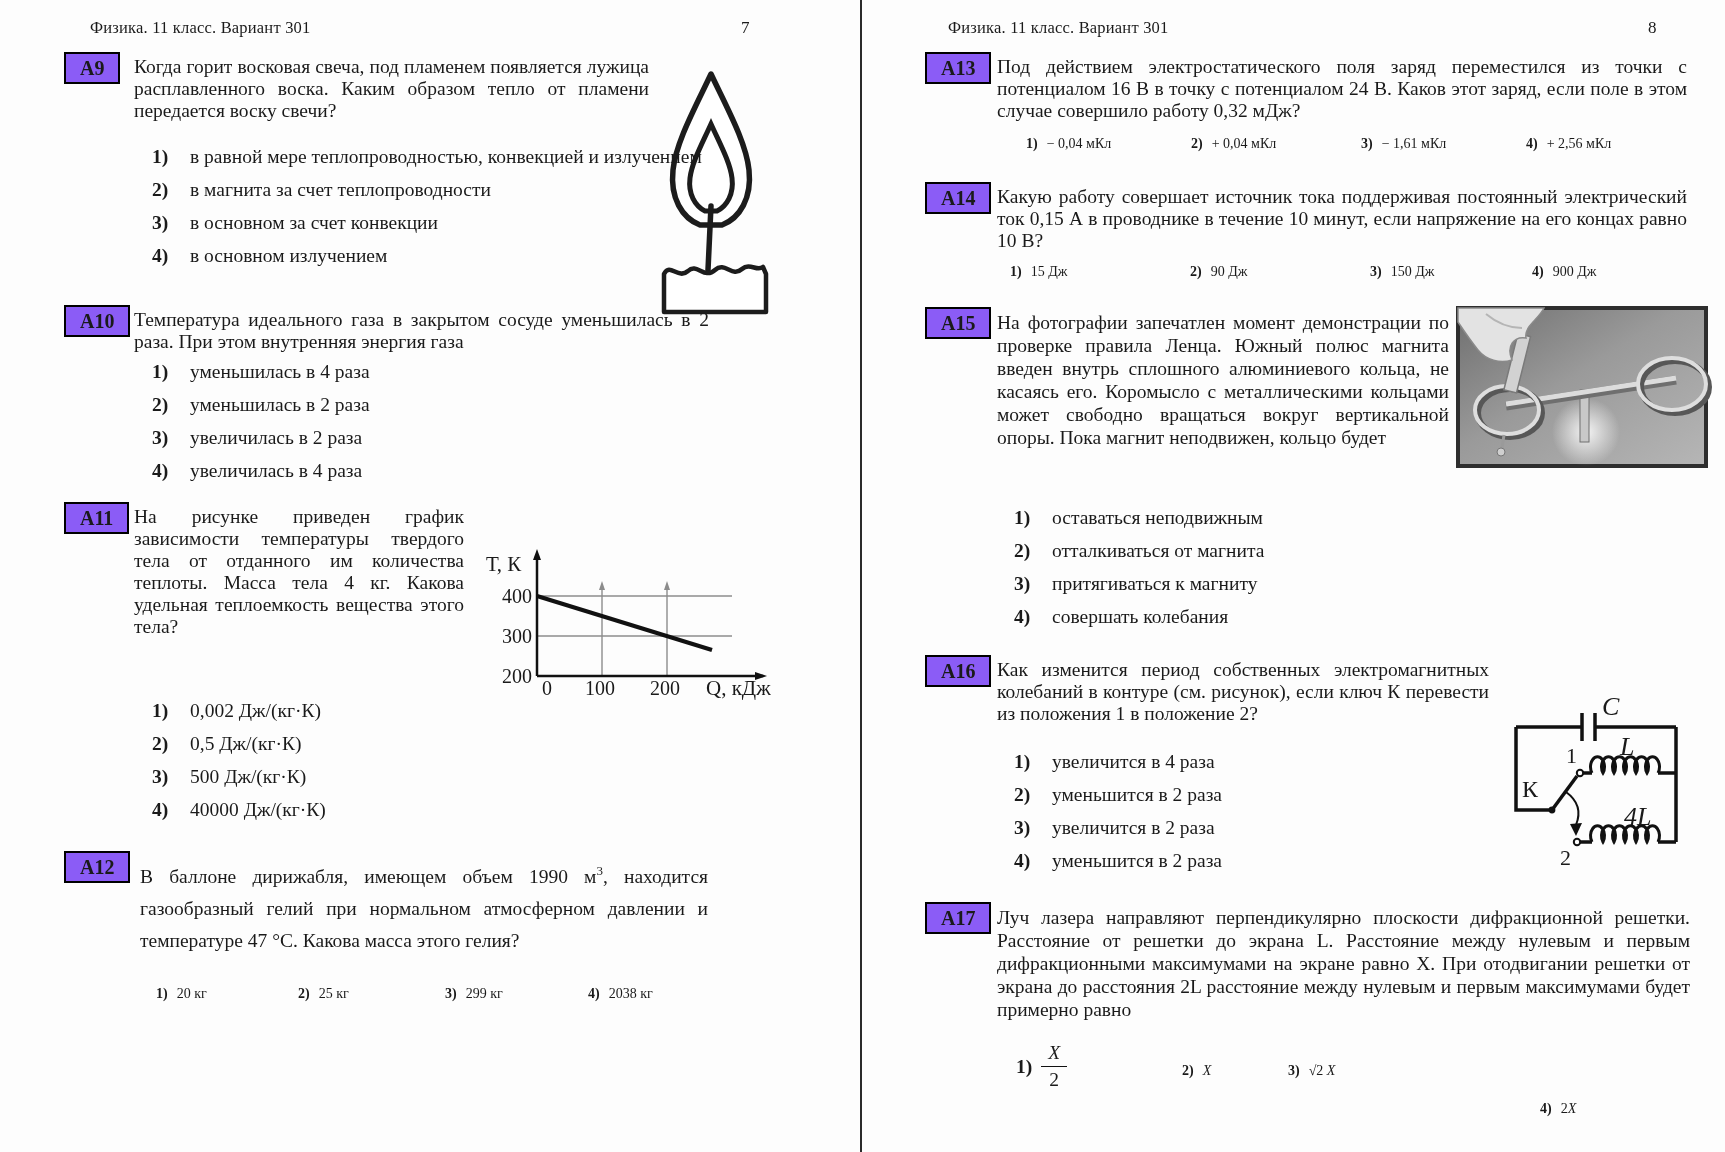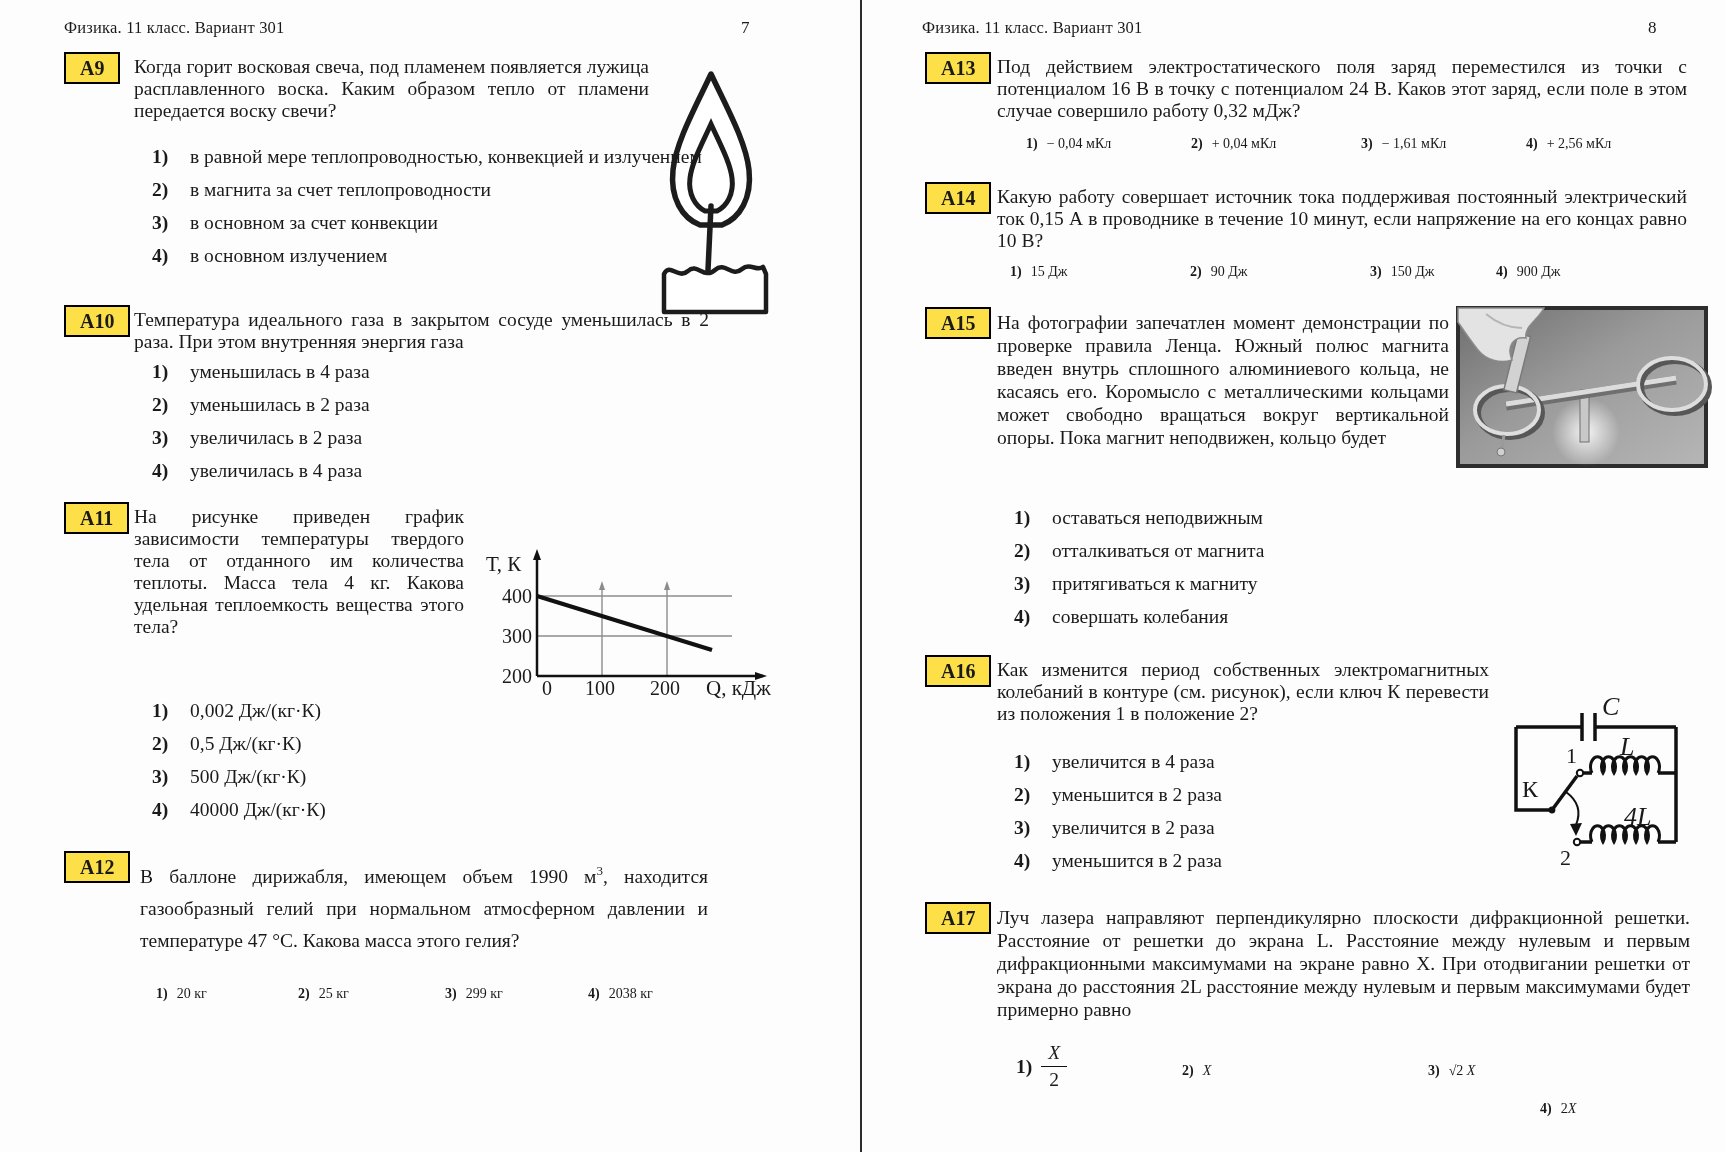--- a/index.html
+++ b/index.html
@@ -1,23 +1,23 @@
 <!DOCTYPE html>
 <html lang="ru"><head>
 <meta charset="utf-8">
 <style>
   html,body{margin:0;padding:0;}
   body{width:1725px;height:1152px;position:relative;background:#ffffff;
        font-family:"Liberation Serif","DejaVu Serif",serif;color:#1a1a1a;}
   .stage{position:absolute;left:0;top:0;width:1725px;height:1152px;background:#fdfdfd;overflow:hidden;}
   .divider{position:absolute;left:860px;top:0;width:2px;height:1152px;background:#2b2b2b;}
-  .hdr{position:absolute;font-size:16.5px;letter-spacing:.2px;white-space:nowrap;}
+  .hdr{position:absolute;font-size:16.5px;letter-spacing:.2px;white-space:nowrap;margin-left:26px;}
   .pagenum{position:absolute;font-size:17px;}
   .qbox{position:absolute;border:2px solid #000;padding:3px 14px;font-weight:bold;
-        font-size:20px;line-height:22px;text-align:center;background:#fde047;}
+        font-size:20px;line-height:22px;text-align:center;background:#8b5cf6;}
   .qtext{position:absolute;font-size:19.5px;line-height:22px;text-align:justify;}
   .lh23{line-height:23px;}
   .lh40{line-height:32px;}
   sup{font-size:13px;}
   .opts{position:absolute;}
   .opt{display:flex;font-size:19.5px;line-height:22px;margin-bottom:11px;}
   .opt .num{font-weight:bold;flex:0 0 38px;}
   .opt-h{position:absolute;font-size:14px;white-space:nowrap;}
   .opt-h b{margin-right:9px;}
   .mi{font-style:italic;}
@@ -153,21 +153,21 @@
     <span class="opt-h" style="left:1026px;top:136px"><b>1)</b><span>− 0,04 мКл</span></span>
     <span class="opt-h" style="left:1191px;top:136px"><b>2)</b><span>+ 0,04 мКл</span></span>
     <span class="opt-h" style="left:1361px;top:136px"><b>3)</b><span>− 1,61 мКл</span></span>
     <span class="opt-h" style="left:1526px;top:136px"><b>4)</b><span>+ 2,56 мКл</span></span>
 
     <div class="qbox" style="left:925px;top:182px">А14</div>
     <div class="qtext" style="left:997px;top:186px;width:690px">Какую работу совершает источник тока поддерживая постоянный электрический ток 0,15 А в проводнике в течение 10 минут, если напряжение на его концах равно 10 В?</div>
     <span class="opt-h" style="left:1010px;top:264px"><b>1)</b><span>15 Дж</span></span>
     <span class="opt-h" style="left:1190px;top:264px"><b>2)</b><span>90 Дж</span></span>
     <span class="opt-h" style="left:1370px;top:264px"><b>3)</b><span>150 Дж</span></span>
-    <span class="opt-h" style="left:1496px;top:264px"><b>4)</b><span>900 Дж</span></span>
+    <span class="opt-h" style="left:1532px;top:264px"><b>4)</b><span>900 Дж</span></span>
 
     <div class="qbox" style="left:925px;top:307px">А15</div>
     <div class="qtext lh23" style="left:997px;top:311px;width:452px">На фотографии запечатлен момент демонстрации по проверке правила Ленца. Южный полюс магнита введен внутрь сплошного алюминиевого кольца, не касаясь его. Коромысло с металлическими кольцами может свободно вращаться вокруг вертикальной опоры. Пока магнит неподвижен, кольцо будет</div>
 
     <svg style="left:1456px;top:306px" width="252" height="162" viewBox="0 0 252 162">
       <defs>
         <linearGradient id="pbg" x1="0" y1="0" x2="1" y2="1">
           <stop offset="0" stop-color="#6e6e6e"></stop>
             <stop offset="0.45" stop-color="#9a9a9a"></stop>
             <stop offset="1" stop-color="#b6b6b6"></stop>
@@ -265,17 +265,17 @@
     <div class="qtext lh23" style="left:997px;top:906px;width:693px">Луч лазера направляют перпендикулярно плоскости дифракционной решетки. Расстояние от решетки до экрана L. Расстояние между нулевым и первым дифракционными максимумами на экране равно X. При отодвигании решетки от экрана до расстояния 2L расстояние между нулевым и первым максимумами будет примерно равно</div>
 
     <span class="opt-frac" style="left:1016px;top:1042px">
       <b>1)</b>
       <span class="frac">
         <span class="nmr">X</span>
         <span class="den">2</span>
       </span>
     </span>
     <span class="opt-h" style="left:1182px;top:1063px"><b>2)</b><i class="mi">X</i></span>
-    <span class="opt-h" style="left:1428px;top:1063px"><b>3)</b><span>√2 </span><i class="mi">X</i></span>
+    <span class="opt-h" style="left:1288px;top:1063px"><b>3)</b><span>√2 </span><i class="mi">X</i></span>
     <span class="opt-h" style="left:1540px;top:1101px"><b>4)</b><span>2</span><i class="mi">X</i></span>
   </div>
 
 </div>
 
 </body></html>

